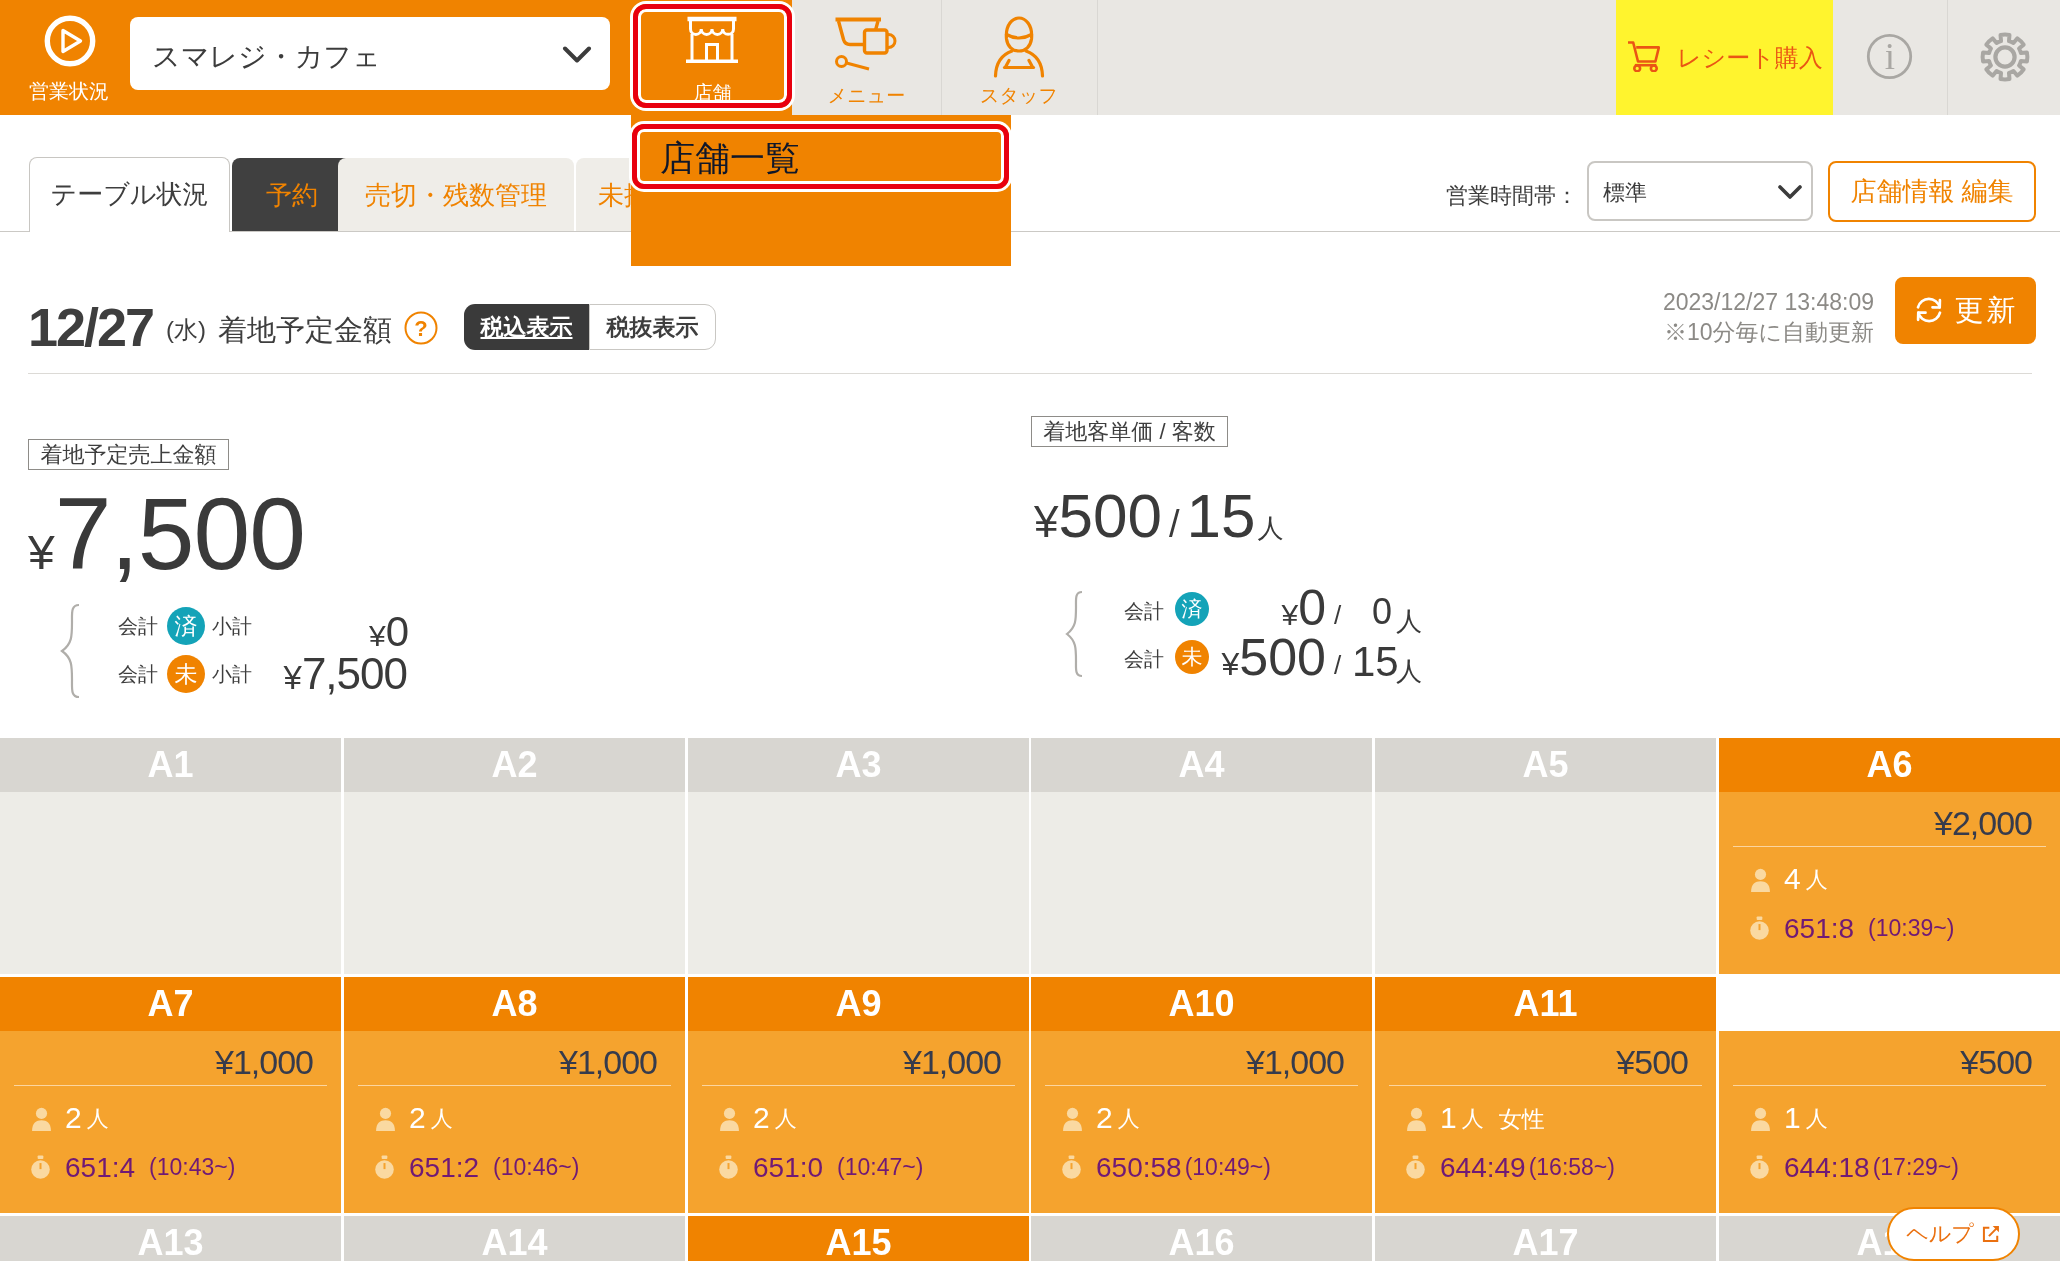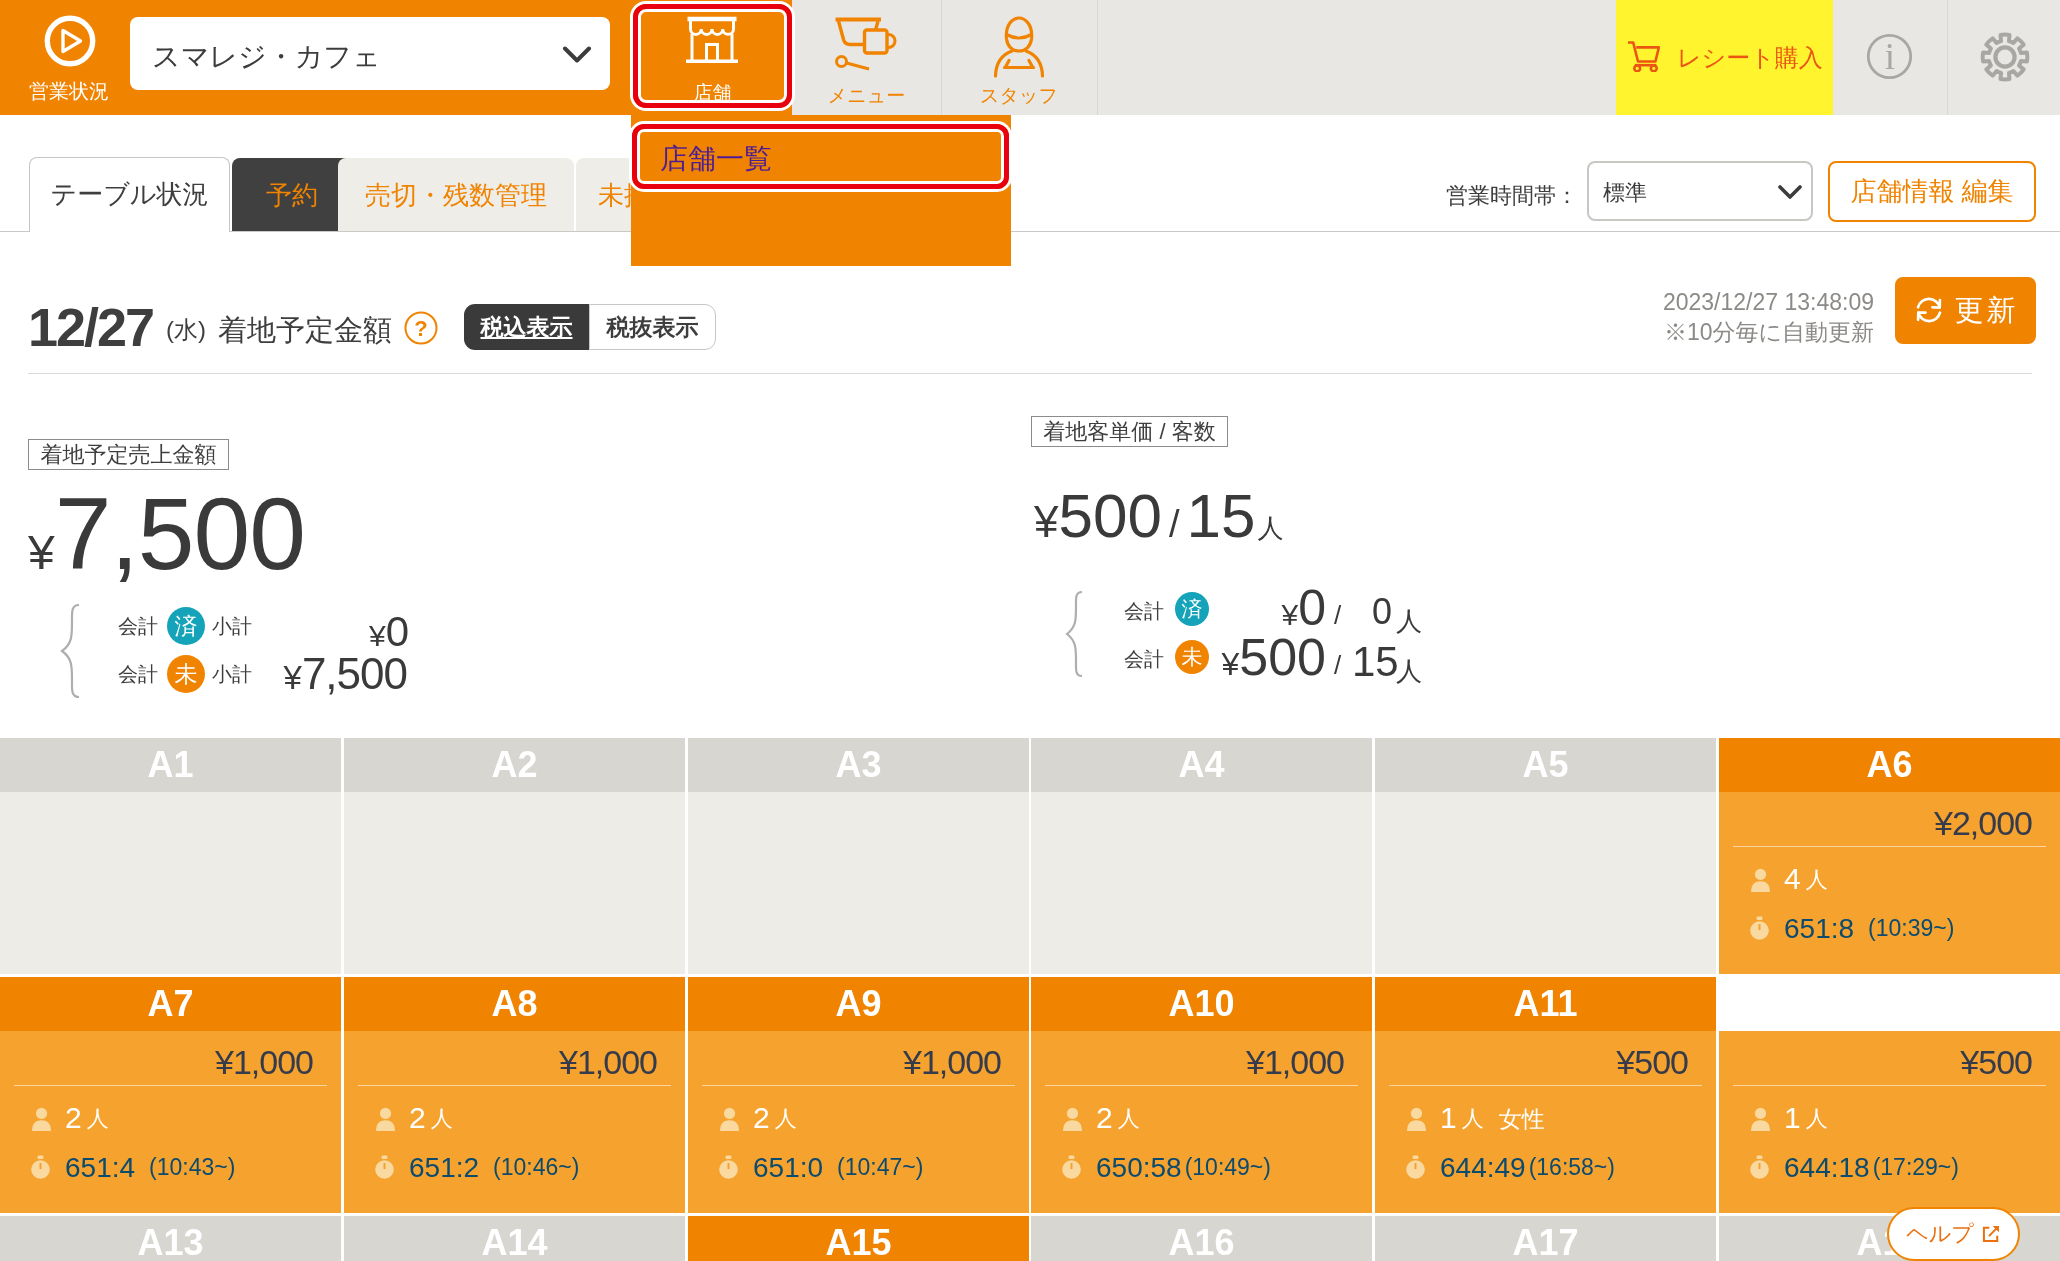--- a/index.html
+++ b/index.html
@@ -14,21 +14,21 @@
           font-size:36px;font-weight:700;color:#fff;}
   .cell-b{position:absolute;height:182px;}
   .hg{background:#D8D6D1;}
   .ho{background:#F08300;}
   .bg{background:#EDECE7;}
   .bo{background:#F5A32E;}
   .price{margin-top:13px;padding-right:28px;font-size:34px;line-height:36px;letter-spacing:-1px;
          text-align:right;color:#363B4C;font-weight:500;}
   .uline{margin:5px 14px 0 14px;height:1px;background:rgba(255,255,255,.55);}
   .prow{margin-top:19px;padding-left:31px;display:flex;align-items:flex-end;color:#fff;}
-  .trow{margin-top:24px;padding-left:30px;display:flex;align-items:flex-end;color:#0c4a6e;}
+  .trow{margin-top:24px;padding-left:30px;display:flex;align-items:flex-end;color:#701a75;}
   .num{font-size:30px;line-height:26px;font-weight:500;margin-left:13px;}
   .nin{font-size:22px;line-height:24px;margin-left:5px;}
   .tnum{font-size:28px;line-height:24px;font-weight:500;margin-left:14px;}
   .tpar{font-size:23px;line-height:25px;margin-left:14px;}
 </style></head>
 <body>
 
 <div class="abs gr" style="left:0;top:0;width:2060px;height:115px;"></div>
 <div class="abs or" style="left:0;top:0;width:633px;height:115px;"></div>
 <svg class="abs" style="left:44px;top:15px;" width="52" height="52" viewBox="0 0 52 52">
@@ -117,21 +117,21 @@
 <div class="abs" style="left:1380px;top:181px;width:198px;text-align:right;font-size:22px;color:#3E3E3E;">営業時間帯：</div>
 <div class="abs" style="left:1587px;top:161px;width:226px;height:60px;background:#fff;border:2px solid #C9C7C3;border-radius:8px;box-sizing:border-box;"></div>
 <div class="abs" style="left:1603px;top:178px;font-size:22px;color:#3C3C3C;">標準</div>
 <svg class="abs" style="left:1778px;top:185px;" width="24" height="14" viewBox="0 0 24 14">
   <path d="M2 2 L12 12 L22 2" fill="none" stroke="#3C3C3C" stroke-width="3.6" stroke-linecap="round" stroke-linejoin="round"></path>
 </svg>
 <div class="abs" style="left:1828px;top:161px;width:208px;height:61px;background:#fff;border:2px solid #F08300;border-radius:8px;
      box-sizing:border-box;text-align:center;line-height:57px;font-size:26px;color:#F08300;">店舗情報 編集</div>
 
 <div class="abs or" style="left:631px;top:115px;width:380px;height:151px;z-index:30;padding-top:7px;box-sizing:border-box;">
-  <div style="height:73px;display:flex;align-items:center;padding-left:29px;font-size:28px;color:#4c1d95;">店舗一覧</div>
+  <div style="height:73px;display:flex;align-items:center;padding-left:29px;font-size:35px;color:#0f172a;">店舗一覧</div>
 </div>
 <div class="abs" style="left:632px;top:124px;width:377px;height:65px;border:5px solid #E8000F;border-radius:12px;
      box-shadow:0 0 0 3px #fff, inset 0 0 0 3px #fff;box-sizing:border-box;z-index:31;"></div>
 
 <div class="abs" style="left:28px;top:300px;font-size:54px;line-height:54px;font-weight:600;color:#3E3E3E;letter-spacing:-2px;">12/27</div>
 <div class="abs" style="left:166px;top:314px;font-size:24px;color:#3E3E3E;">(水)</div>
 <div class="abs" style="left:218px;top:311px;font-size:29px;color:#3E3E3E;">着地予定金額</div>
 <svg class="abs" style="left:404px;top:311px;" width="34" height="34" viewBox="0 0 34 34">
   <circle cx="17" cy="17" r="15.5" fill="#fff" stroke="#F08300" stroke-width="2"></circle>
   <text x="17" y="25" text-anchor="middle" font-size="22" font-weight="bold" fill="#F08300">?</text>

